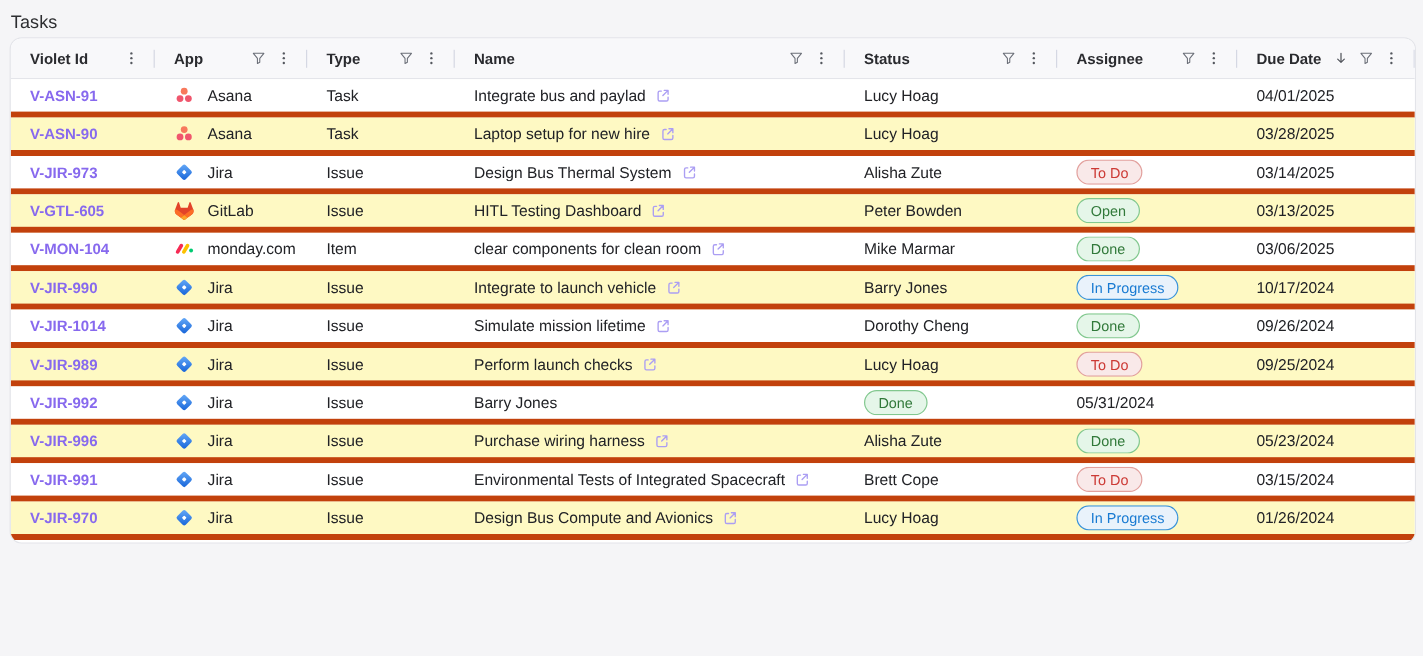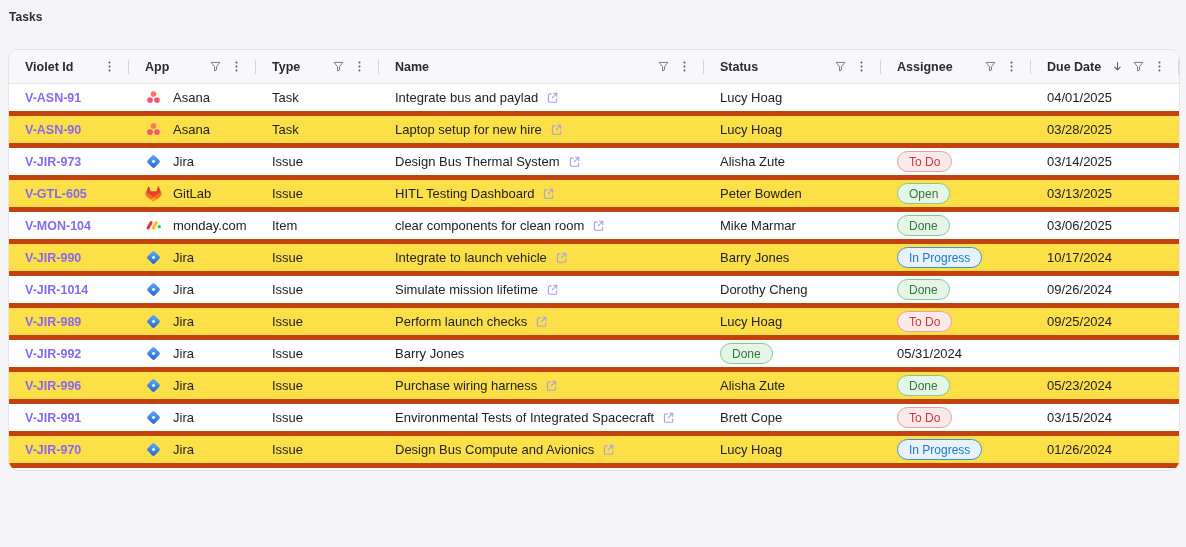--- a/index.html
+++ b/index.html
@@ -5,22 +5,22 @@
   * { margin:0; padding:0; box-sizing:border-box; }
   html,body { width:1186px; height:547px; }
   body {
     background:#f5f5f7;
     font-family:"Liberation Sans","DejaVu Sans",sans-serif;
     color:#212226;
     padding:8px;
     overflow:hidden;
   }
   .page-title {
-    font-size:12px; font-weight:700; color:#2d2e31;
-    margin:2px 0 25px 1px; letter-spacing:.1px;
+    font-size:15px; font-weight:400; color:#2d2e31;
+    margin:2px 0 4px 1px; letter-spacing:.1px;
   }
   .panel {
     background:#fff;
     border:1px solid #e3e4e9;
     border-radius:10px;
     width:1172px; height:422px;
     overflow:hidden;
     display:flex; flex-direction:column;
   }
   .grid-row {
@@ -45,21 +45,21 @@
     content:""; position:absolute; right:0; top:50%;
     transform:translateY(-50%);
     width:1px; height:15px; background:#d5d8e3;
   }
   .hlabel { font-size:12.5px; font-weight:700; color:#2a2b2f; }
   .hicons { display:flex; align-items:center; gap:8px; margin-left:auto; padding-right:13px; }
   .hicons svg { display:block; cursor:pointer; }
   
   .tbody { flex:0 0 auto; }
   .row { height:32px; border-bottom:5px solid #c2410c; background:#fff; font-size:13px; }
-  .row.alt { background:#fde047; }
+  .row.alt { background:#fef9c3; }
   .cell { padding-left:16px; white-space:nowrap; overflow:hidden; }
   .cell-id { font-size:12.5px; font-weight:700; color:#8769ee; cursor:pointer; }
   .cell-app { display:flex; align-items:center; gap:11px; }
   .cell-app svg { flex:0 0 auto; display:block; }
   .cell-name { display:flex; align-items:center; gap:8px; }
   .ext-link { cursor:pointer; flex:0 0 auto; display:block; }
   
   .badge {
     display:inline-flex; align-items:center; justify-content:center;
     height:21px; padding:0 11px; border-radius:11px;

